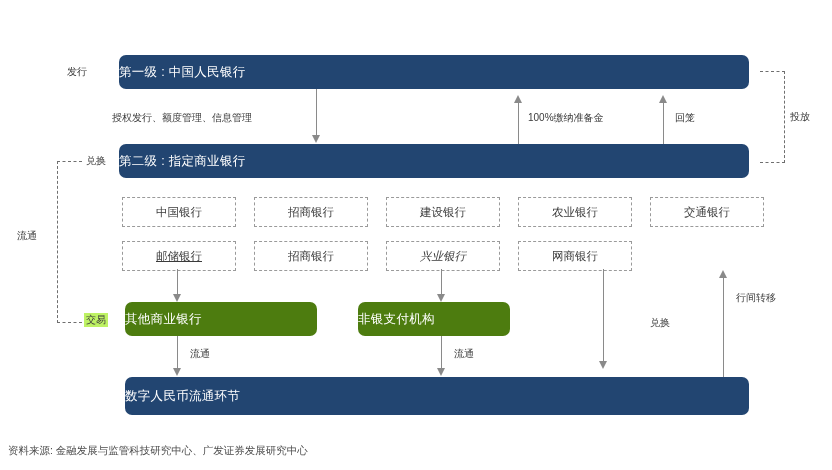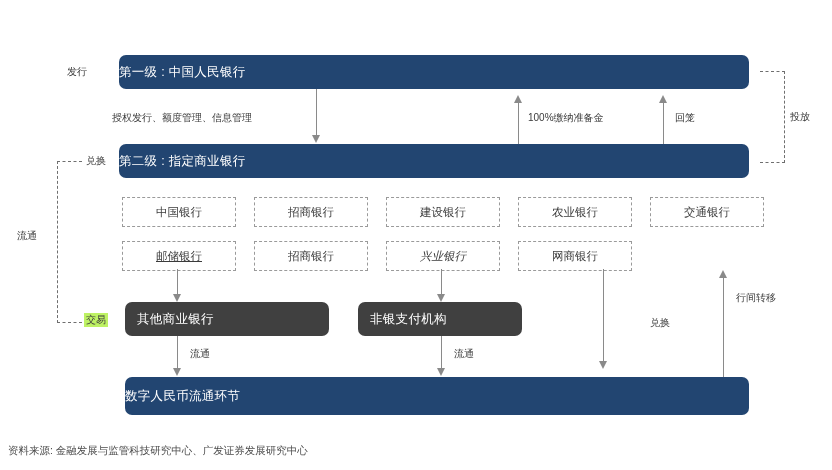--- a/index.html
+++ b/index.html
@@ -28,21 +28,21 @@
 
   
   .bar{
     position:absolute;
     border-radius:7px;
     display:flex;align-items:center;justify-content:flex-start;
     color:#ffffff;font-size:12.5px;white-space:nowrap;
     letter-spacing:.3px;
   }
   .bar.navy{background:#224571;}
-  .bar.teal{background:#404040;padding-left:12px;}
+  .bar.teal{background:#4d7c0f;}
 
   .bankbox{
     position:absolute;
     border:1.4px dashed #9a9a9a;
     background:transparent;
     display:flex;align-items:center;justify-content:center;
     font-size:11.5px;color:#3b3b3b;white-space:nowrap;
   }
 
   

